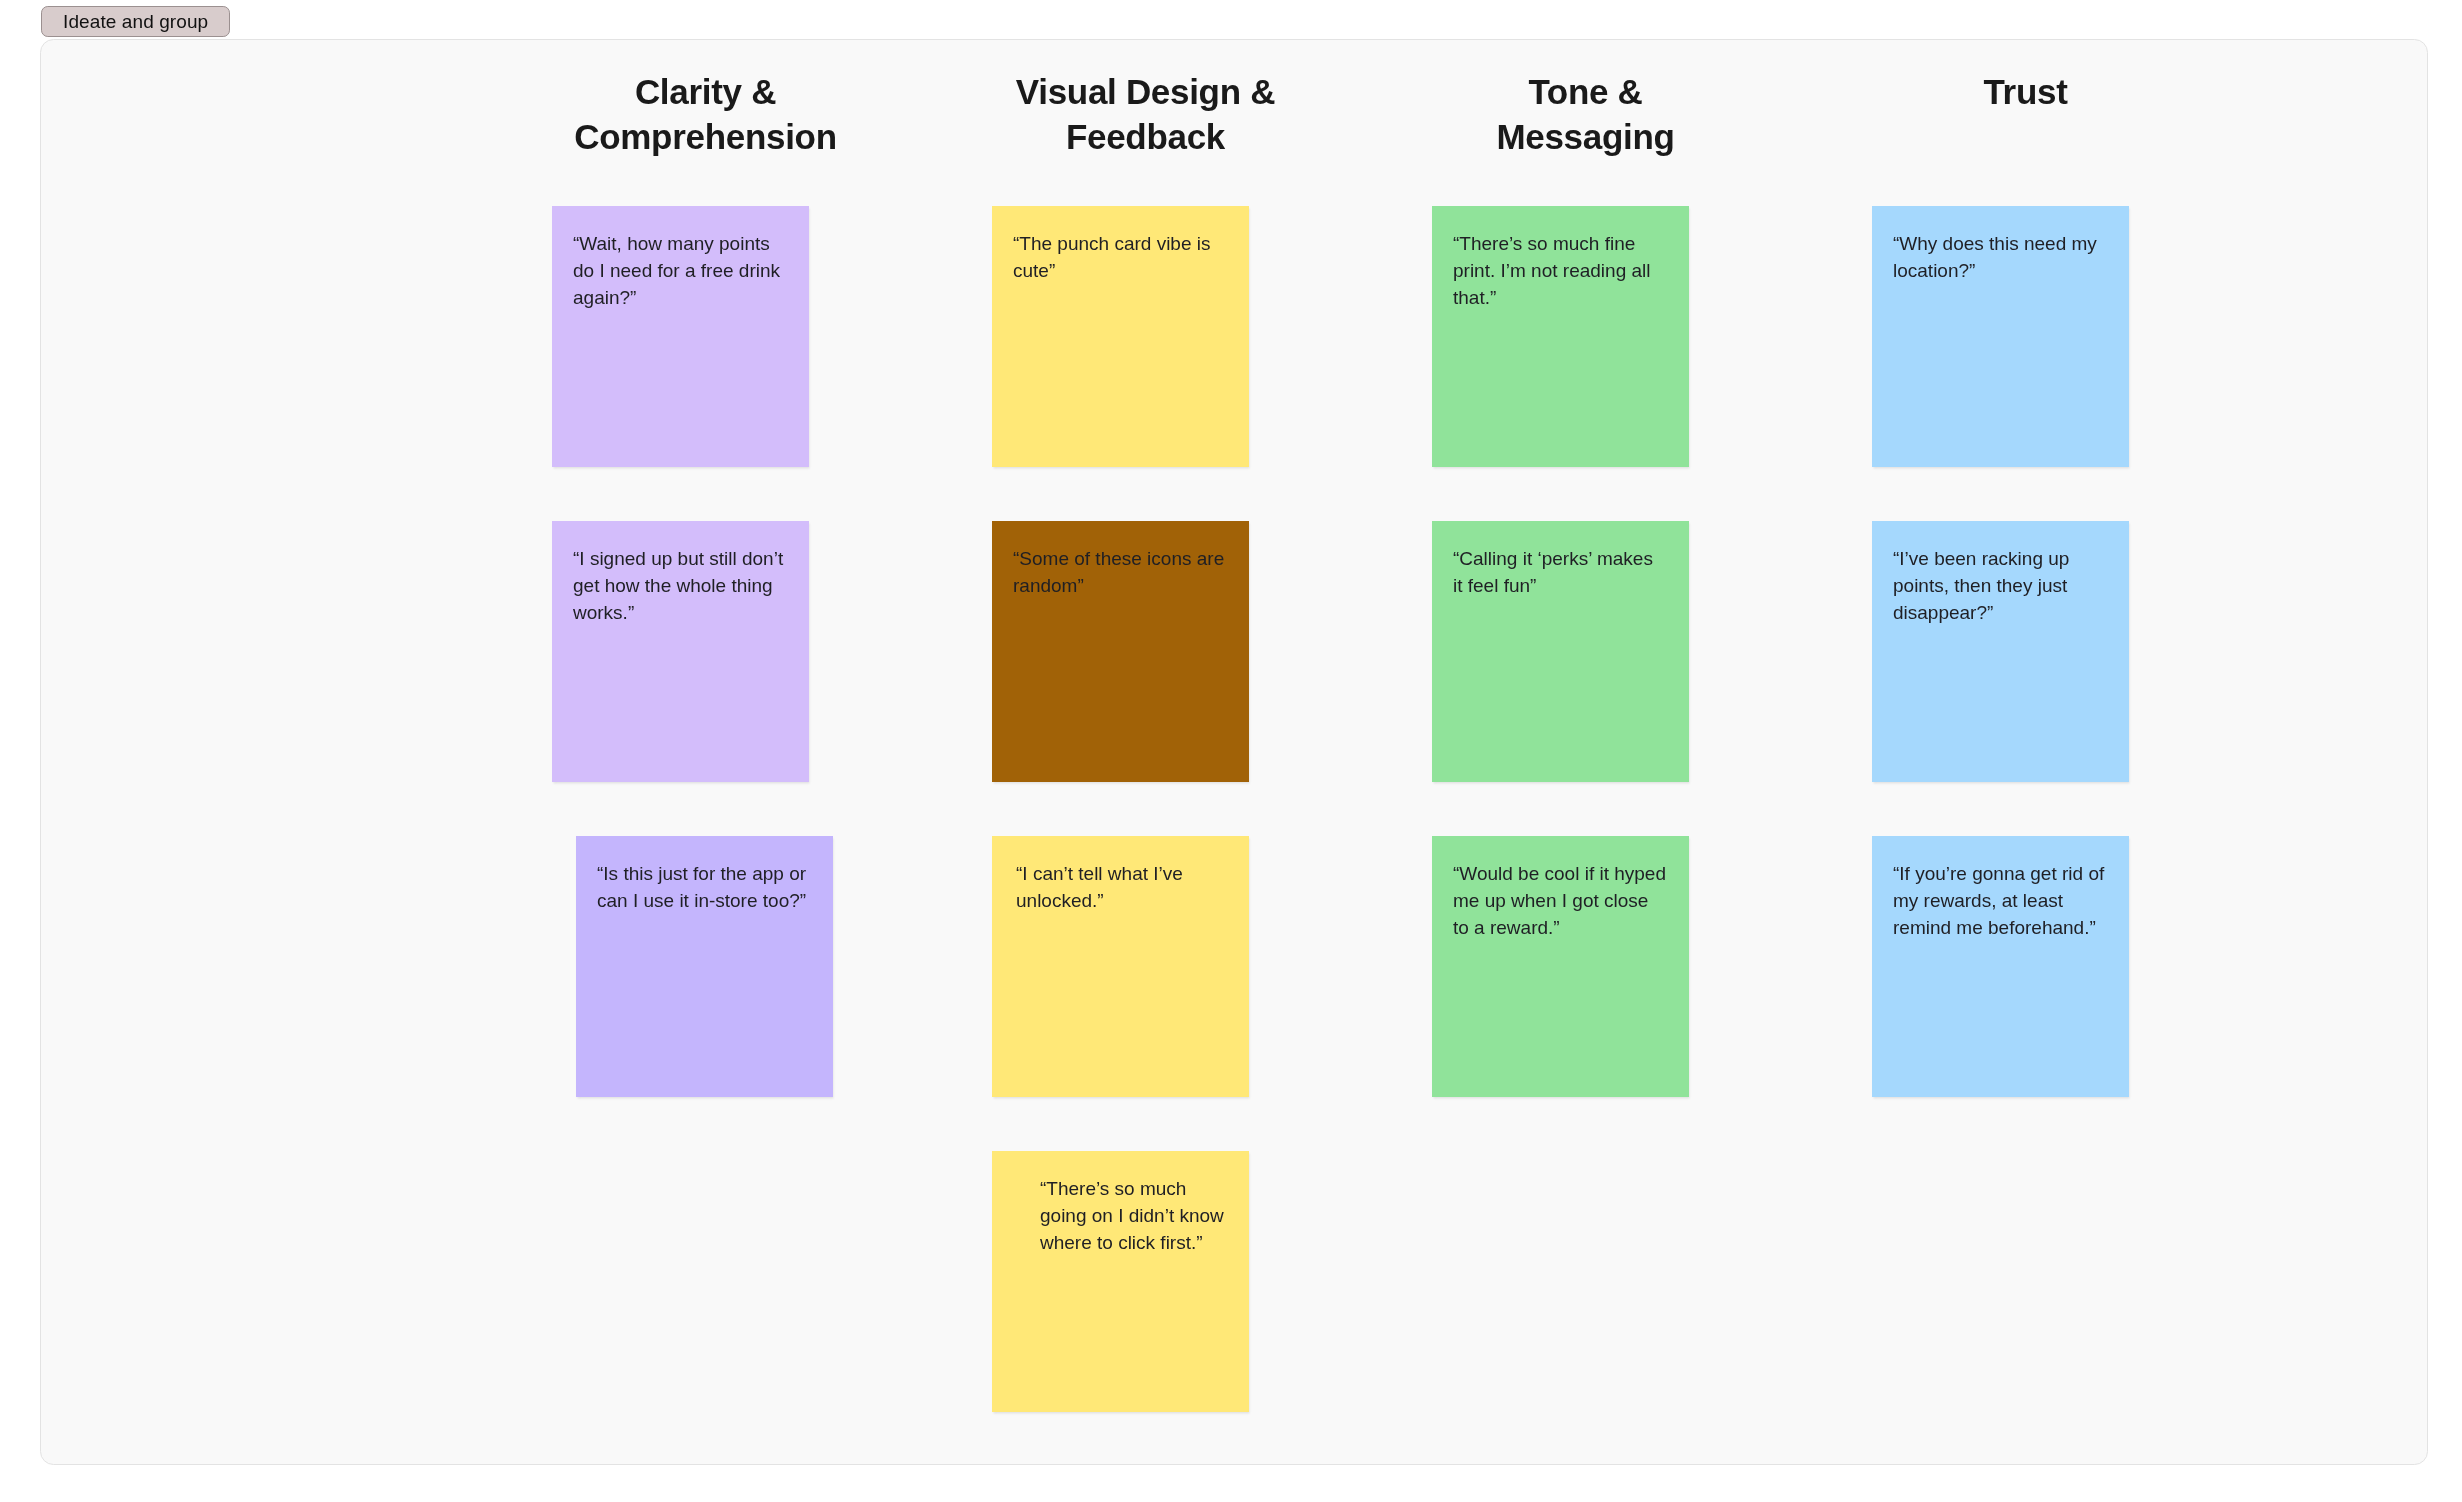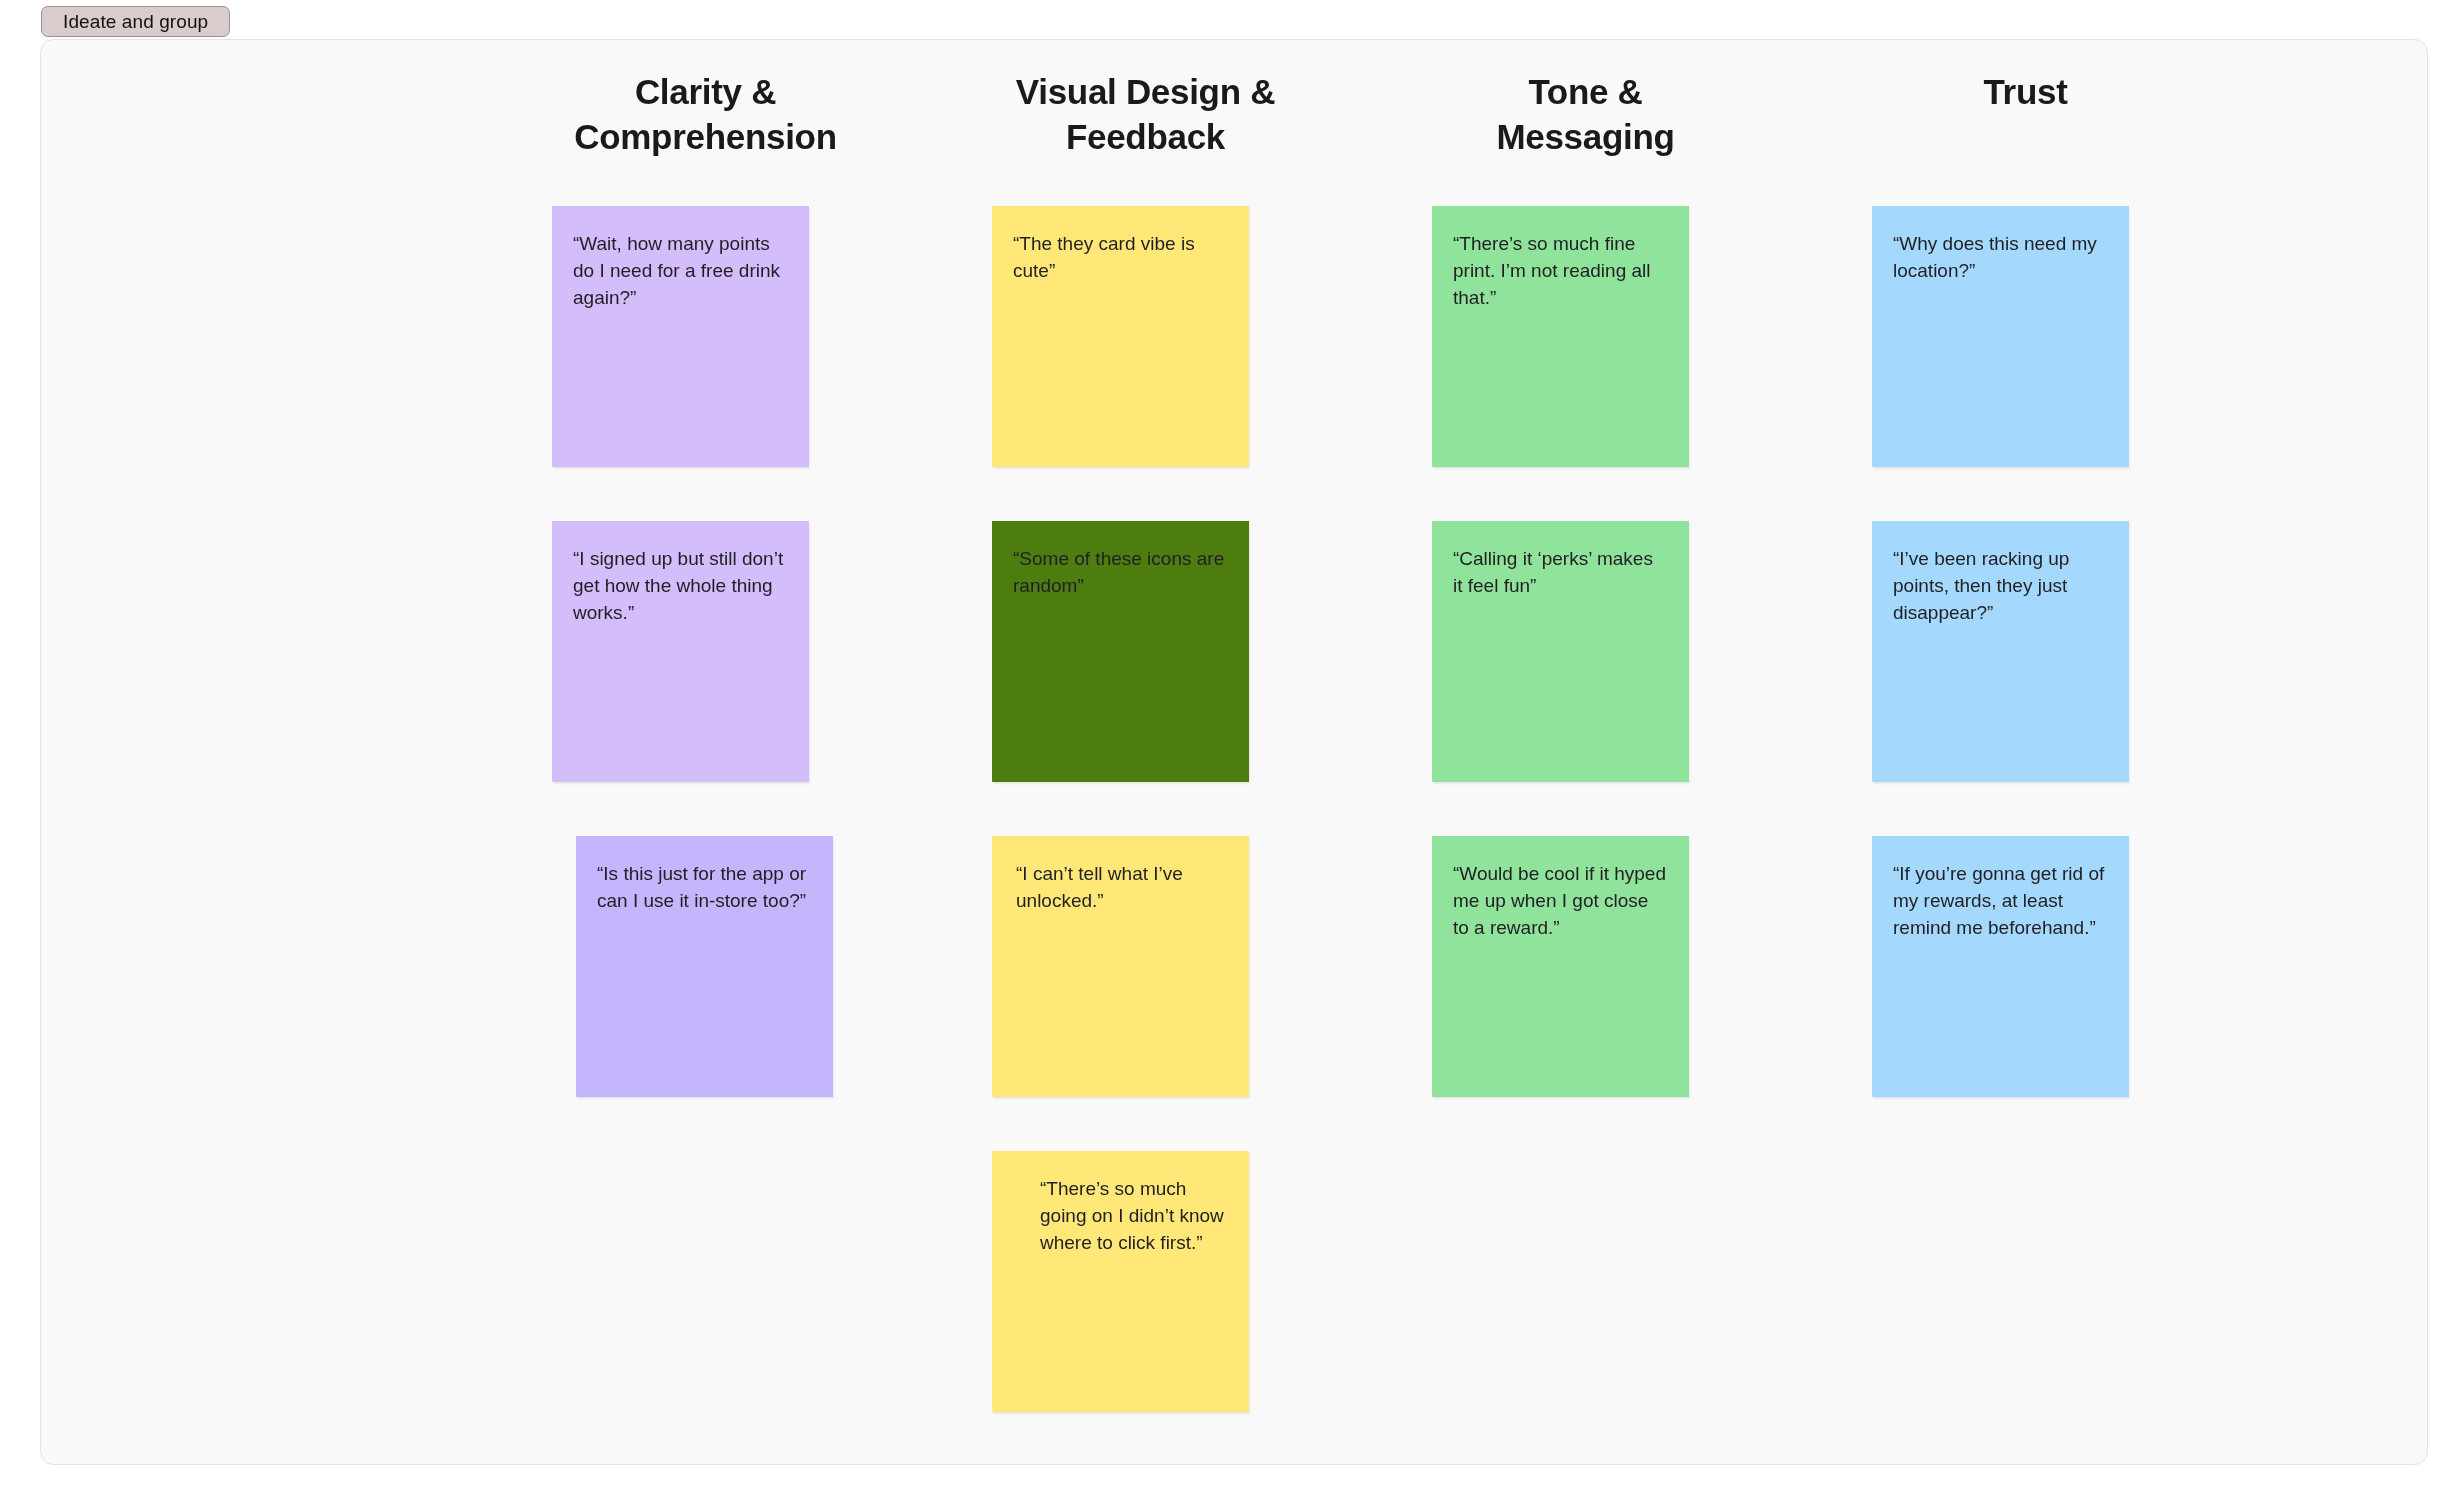--- a/index.html
+++ b/index.html
@@ -138,23 +138,23 @@
             <div class="note" style="background: #c4b5fd; margin-left: 24px;">
               <span class="note-text">“Is this just for the app or can I use it in-store too?”</span>
             </div>
           </div>
         </div>
         <div class="column">
           <div class="col-header" style="white-space: pre-line;">Visual Design &amp;
 Feedback</div>
           <div class="col-notes">
             <div class="note" style="background: rgb(255, 232, 119);">
-              <span class="note-text">“The they card vibe is cute”</span>
+              <span class="note-text">“The punch card vibe is cute”</span>
             </div>
-            <div class="note" style="background: #4d7c0f;">
+            <div class="note" style="background: #a16207;">
               <span class="note-text">“Some of these icons are random”</span>
             </div>
             <div class="note" style="background: rgb(255, 232, 119); padding-left: 24px;">
               <span class="note-text">“I can’t tell what I’ve unlocked.”</span>
             </div>
             <div class="note" style="background: rgb(255, 232, 119); padding-left: 48px;">
               <span class="note-text">“There’s so much going on I didn’t know where to click first.”</span>
             </div>
           </div>
         </div>

